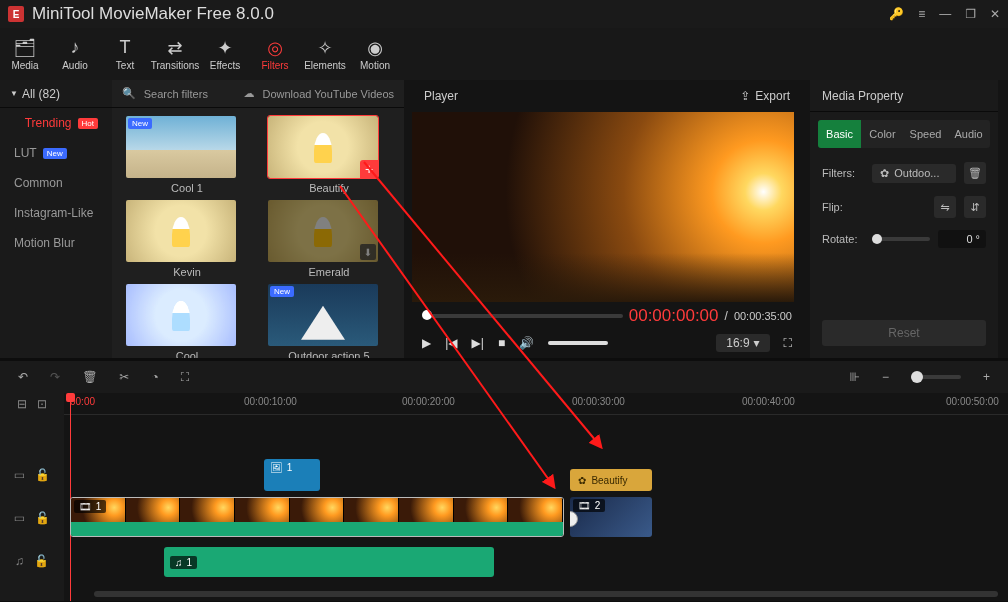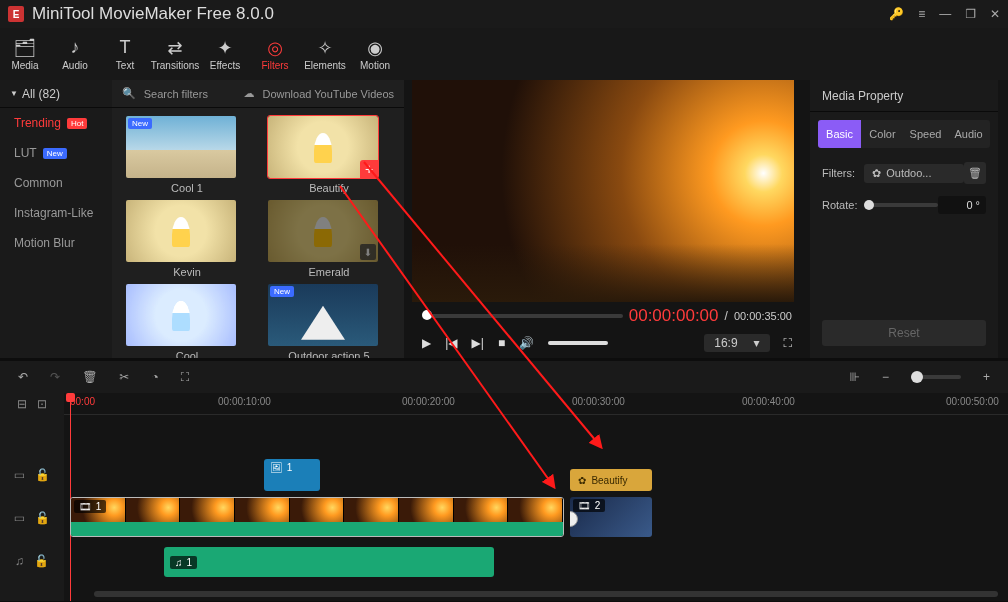--- a/index.html
+++ b/index.html
@@ -14,21 +14,21 @@
 .tool-tab { width: 50px; display: flex; flex-direction: column; align-items: center; justify-content: center; gap: 3px; color: #ccc; cursor: pointer; border-right: 0; }
 .tool-tab.active { color: #ff3b3b; }
 .tool-tab .ti { font-size: 18px; height: 20px; }
 .tool-tab span { font-size: 10px; }
 
 .main-row { display: flex; height: 278px; background: #141414; }
 .sidebar { width: 112px; background: #1a1a1a; }
 .sidebar-head { height: 28px; display: flex; align-items: center; padding: 0 10px; color: #ccc; border-bottom: 1px solid #0a0a0a; }
 .sidebar-head .chev { margin-right: 4px; font-size: 8px; }
 .sidebar-item { padding: 8px 14px; color: #999; cursor: pointer; display: flex; align-items: center; gap: 6px; }
-.sidebar-item.active { color: #ff3b3b; }
+.sidebar-item.active { color: #ff3b3b; justify-content: flex-end; }
 .badge-hot { background: #ff3b3b; color: #fff; font-size: 8px; padding: 1px 4px; border-radius: 2px; }
 .badge-new { background: #3b6bff; color: #fff; font-size: 8px; padding: 1px 4px; border-radius: 2px; }
 
 .filter-panel { width: 292px; background: #1f1f1f; display: flex; flex-direction: column; }
 .filter-head { height: 28px; display: flex; align-items: center; padding: 0 10px; gap: 8px; color: #999; border-bottom: 1px solid #0a0a0a; font-size: 11px; }
 .filter-head .sp { flex: 1; }
 .filter-grid { flex: 1; overflow: hidden; padding: 8px 14px; display: grid; grid-template-columns: 1fr 1fr; gap: 6px 20px; }
 .filter-card { text-align: center; color: #bbb; font-size: 11px; position: relative; }
 .thumb { width: 110px; height: 62px; border-radius: 2px; background: linear-gradient(180deg,#6fb1d6 0%,#b8d8e8 55%,#d9c9a0 55%,#c5b38a 100%); margin-bottom: 4px; position: relative; }
 .thumb.sel { outline: 1px solid #ff3b3b; }
@@ -51,28 +51,28 @@
 .player-view { flex: 1; background: radial-gradient(circle at 92% 42%, #fff 0%, #ffd860 5%, #ff9a20 14%, #8a4a10 38%, #201008 70%); position: relative; margin: 0 8px 0 0; }
 .player-view::after { content:""; position:absolute; left:0; right:0; bottom:0; height:26%; background: linear-gradient(0deg, #2a1a0a, transparent); }
 .scrub-row { display: flex; align-items: center; padding: 4px 10px; gap: 6px; }
 .scrub { flex: 1; height: 4px; background: #3a3a3a; border-radius: 2px; position: relative; }
 .scrub::before { content:""; position:absolute; left:0; top:-4px; width:10px; height:10px; background:#fff; border-radius:50%; }
 .time-cur { color: #ff3b3b; font-size: 17px; }
 .time-tot { color: #ccc; font-size: 11px; }
 .controls { display: flex; align-items: center; padding: 4px 10px 6px; gap: 14px; color: #ddd; }
 .controls .sp { flex: 1; }
 .vol-bar { width: 60px; height: 4px; background: #ddd; border-radius: 2px; }
-.aspect-sel { background: #2a2a2a; color: #ccc; padding: 2px 10px; border-radius: 3px; display: flex; align-items: center; gap: 16px; }
+.aspect-sel { background: #2a2a2a; color: #ccc; padding: 2px 10px; border-radius: 3px; display: flex; align-items: center; gap: 4px; }
 
 .props { width: 188px; background: #1a1a1a; display: flex; flex-direction: column; }
 .props-head { height: 32px; display: flex; align-items: center; padding: 0 12px; color: #ccc; border-bottom: 1px solid #0a0a0a; }
 .prop-tabs { display: flex; height: 28px; background: #232323; margin: 8px; border-radius: 3px; overflow: hidden; font-size: 11px; }
 .prop-tab { flex: 1; display: flex; align-items: center; justify-content: center; color: #aaa; cursor: pointer; }
-.prop-tab.active { background: #8b5cf6; color: #fff; }
-.prop-row { display: flex; align-items: center; padding: 6px 12px; color: #bbb; font-size: 11px; }
+.prop-tab.active { background: #15803d; color: #fff; }
+.prop-row { display: flex; align-items: center; padding: 6px 12px; gap: 8px; color: #bbb; font-size: 11px; }
 .prop-row .lbl { width: 42px; }
 .chip { background: #2a2a2a; padding: 3px 8px; border-radius: 3px; display: flex; align-items: center; gap: 5px; flex: 1; overflow: hidden; white-space: nowrap; }
 .sq-btn { width: 22px; height: 22px; background: #2a2a2a; display: flex; align-items: center; justify-content: center; border-radius: 3px; cursor: pointer; }
 .slider { flex: 1; height: 4px; background: #3a3a3a; border-radius: 2px; position: relative; }
 .slider::after { content:""; position:absolute; top:-3px; width:10px; height:10px; background:#ddd; border-radius:50%; }
 .slider.s0::after { left: 0; }
 .slider.s100::after { right: 0; }
 .val-box { width: 48px; background: #111; padding: 3px 6px; text-align: right; border-radius: 3px; color: #ddd; }
 .reset-btn { margin: 10px 12px; margin-top: auto; margin-bottom: 12px; height: 26px; background: #2a2a2a; color: #666; display: flex; align-items: center; justify-content: center; border-radius: 3px; cursor: pointer; }
 
@@ -227,20 +227,28 @@
           <div class="thumb tent">
             <span class="new-tag">New</span>
           </div>
           <div>Outdoor action 5</div>
         </div>
       </div>
   </div>
 
   <div class="preview-wrap">
     <div class="player-col">
+      <div class="player-head">
+        <span>Player</span>
+        <span class="sp"></span>
+        <span class="export-btn">
+            <span>⇪</span>
+            <span>Export</span>
+          </span>
+      </div>
       <div class="player-view"></div>
       <div class="scrub-row">
         <div class="scrub"></div>
         <span class="time-cur">00:00:00:00</span>
         <span style="color:#ccc">/</span>
         <span class="time-tot">00:00:35:00</span>
       </div>
       <div class="controls">
         <span>▶</span>
         <span>|◀</span>
@@ -265,20 +273,26 @@
           <div class="prop-tab">Speed</div>
           <div class="prop-tab">Audio</div>
         </div>
       <div class="prop-row">
         <span class="lbl">Filters:</span>
         <div class="chip">
             <span>✿</span>
             <span>Outdoo...</span>
           </div>
         <div class="sq-btn">🗑</div>
+      </div>
+      <div class="prop-row">
+        <span class="lbl">Flip:</span>
+        <span style="flex:1"></span>
+        <div class="sq-btn">⇋</div>
+        <div class="sq-btn">⇵</div>
       </div>
       <div class="prop-row">
         <span class="lbl">Rotate:</span>
         <div class="slider s0"></div>
         <div class="val-box">0 °</div>
       </div>
       <div class="reset-btn">Reset</div>
     </div>
   </div>
 </div>
@@ -313,21 +327,21 @@
         <span>🔓</span>
       </div>
     <div class="tl-row-head">
         <span>♫</span>
         <span>🔓</span>
       </div>
   </div>
   <div class="tl-right">
     <div class="ruler">
       <span class="t0">00:00</span>
-      <span class="tick" style="left:154px">00:00:10:00</span>
+      <span class="tick" style="left:180px">00:00:10:00</span>
       <span class="tick" style="left:338px">00:00:20:00</span>
       <span class="tick" style="left:508px">00:00:30:00</span>
       <span class="tick" style="left:678px">00:00:40:00</span>
       <span class="tick" style="left:882px">00:00:50:00</span>
     </div>
     <div class="playhead"></div>
     <div class="tl-tracks">
       <div class="track" style="height:40px"></div>
       <div class="track">
         <div class="clip blue">

